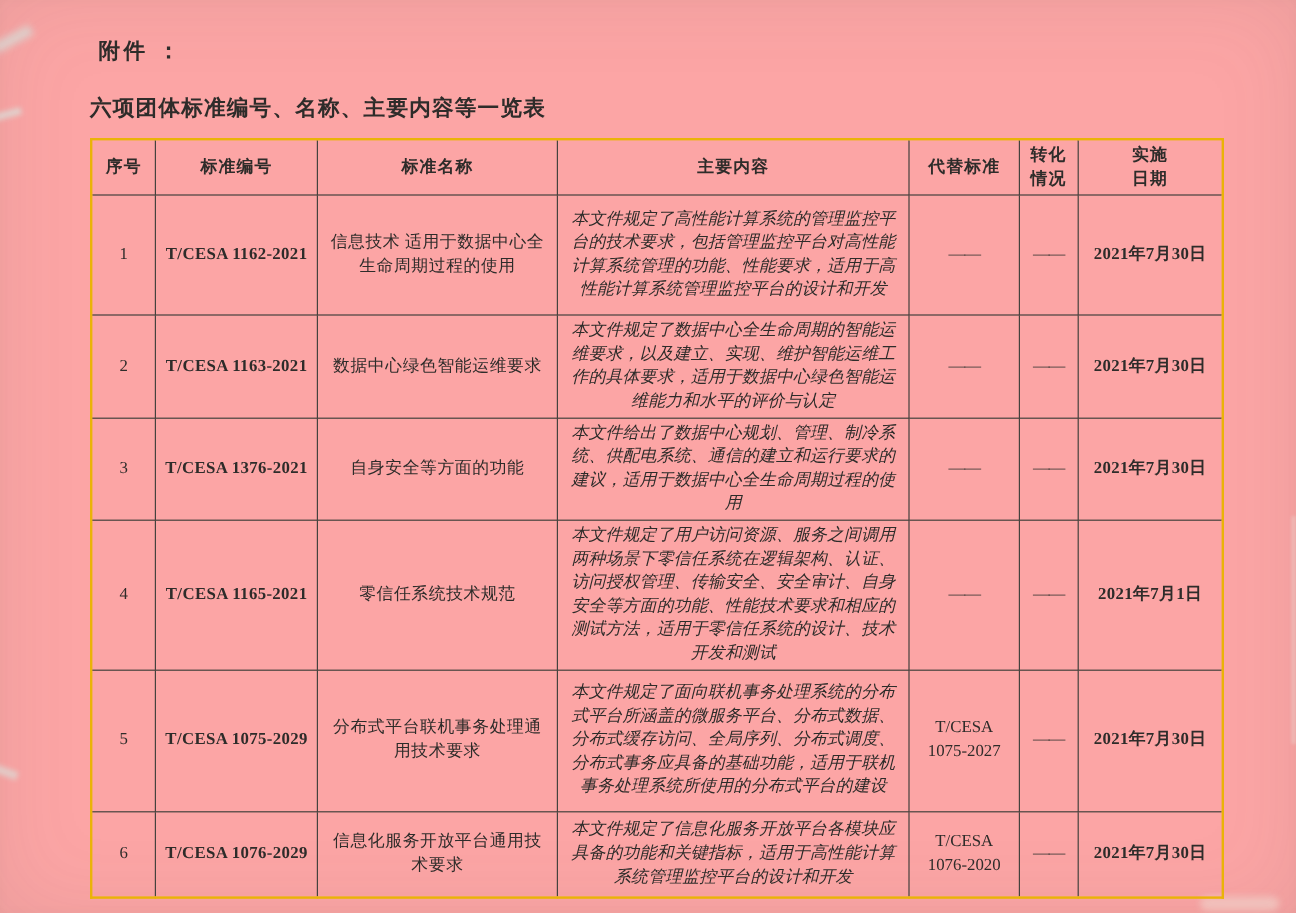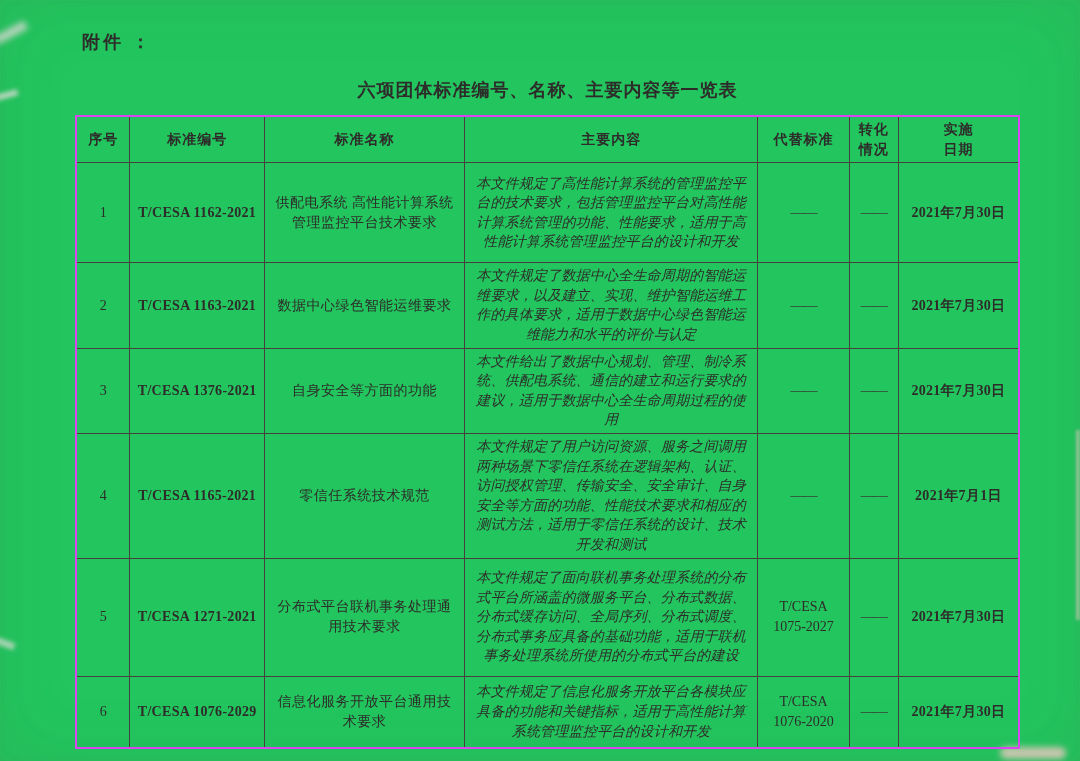--- a/index.html
+++ b/index.html
@@ -1,53 +1,53 @@
 <!DOCTYPE html>
 <html><head>
 <meta charset="utf-8">
 <style>
   html,body{margin:0;padding:0;background:#dddcd8;}
   .page{
     position:relative;
     width:1080px;height:761px;
-    background:#22c55e;
+    background:#fca5a5;
     overflow:hidden;
     font-family:"Liberation Serif","DejaVu Serif",serif;
     color:#2e2c2a;
     box-shadow:inset 0 0 70px rgba(90,88,82,.10), inset 0 0 8px rgba(120,118,110,.06);
   }
   
   .artifact{position:absolute;pointer-events:none;}
   .a-tl{left:-6px;top:28px;width:34px;height:9px;background:#d9d8d3;filter:blur(3px);transform:rotate(-28deg);opacity:.8;}
   .a-l1{left:-4px;top:92px;width:22px;height:6px;background:#dcdbd6;filter:blur(2px);transform:rotate(-15deg);opacity:.8;}
   .a-l2{left:-5px;top:640px;width:20px;height:7px;background:#dcdbd6;filter:blur(2px);transform:rotate(20deg);opacity:.7;}
   .a-redline{right:0px;top:430px;width:4px;height:190px;background:#ecc7c2;filter:blur(1.5px);opacity:.55;}
   .a-br{right:14px;bottom:2px;width:66px;height:12px;background:#f0c8c2;filter:blur(3px);opacity:.8;border-radius:6px;}
 
   .attachment{
     position:absolute;left:82px;top:30px;
     font-size:18px;font-weight:bold;letter-spacing:3px;
   }
   .title{
     position:absolute;left:75px;top:78px;width:945px;
-    text-align:center;font-size:18px;font-weight:bold;letter-spacing:1px;
+    text-align:left;font-size:18px;font-weight:bold;letter-spacing:1px;
   }
   table.std{
     position:absolute;left:75px;top:115px;width:945px;
     border-collapse:collapse;table-layout:fixed;
   }
   table.std th,table.std td{
     border:1.6px solid #45423e;
     padding:3px 6px;
     vertical-align:middle;
     text-align:center;
     font-size:14px;
     line-height:1.4;
   }
-  table.std{border:2px solid #d946ef;}
+  table.std{border:2px solid #eab308;}
   th{font-size:15px;font-weight:bold;white-space:pre-line;letter-spacing:1px;}
   tr.hdr{height:46px;}
   tr.r0{height:100px;} tr.r1{height:85px;} tr.r2{height:80px;}
   tr.r3{height:107px;} tr.r4{height:118px;} tr.r5{height:72px;}
   td.code{font-size:14.5px;letter-spacing:.3px;white-space:nowrap;font-weight:bold;}
   td.name{text-align:left;padding:2px 10px;font-size:14.5px;letter-spacing:.5px;}
   td.content{text-align:justify;padding:2px 8px;font-size:13.5px;line-height:1.42;letter-spacing:.2px;font-style:italic;}
   td.replaces{font-size:14px;line-height:1.35;}
   td.dash{letter-spacing:-1px;color:#3a3834;}
   td.date{font-size:14px;white-space:nowrap;letter-spacing:.3px;font-weight:bold;}
@@ -86,21 +86,21 @@
         <th>转化
 情况</th>
         <th>实施
 日期</th>
       </tr>
     </thead>
     <tbody>
       <tr class="r0">
         <td class="seq">1</td>
         <td class="code">T/CESA 1162-2021</td>
-        <td class="name">供配电系统 高性能计算系统管理监控平台技术要求</td>
+        <td class="name">信息技术 适用于数据中心全生命周期过程的使用</td>
         <td class="content">本文件规定了高性能计算系统的管理监控平台的技术要求，包括管理监控平台对高性能计算系统管理的功能、性能要求，适用于高性能计算系统管理监控平台的设计和开发</td>
         <td class="replaces dash">——</td>
         <td class="dash">——</td>
         <td class="date">2021年7月30日</td>
       </tr>
       <tr class="r1">
         <td class="seq">2</td>
         <td class="code">T/CESA 1163-2021</td>
         <td class="name">数据中心绿色智能运维要求</td>
         <td class="content">本文件规定了数据中心全生命周期的智能运维要求，以及建立、实现、维护智能运维工作的具体要求，适用于数据中心绿色智能运维能力和水平的评价与认定</td>
@@ -121,21 +121,21 @@
         <td class="seq">4</td>
         <td class="code">T/CESA 1165-2021</td>
         <td class="name">零信任系统技术规范</td>
         <td class="content">本文件规定了用户访问资源、服务之间调用两种场景下零信任系统在逻辑架构、认证、访问授权管理、传输安全、安全审计、自身安全等方面的功能、性能技术要求和相应的测试方法，适用于零信任系统的设计、技术开发和测试</td>
         <td class="replaces dash">——</td>
         <td class="dash">——</td>
         <td class="date">2021年7月1日</td>
       </tr>
       <tr class="r4">
         <td class="seq">5</td>
-        <td class="code">T/CESA 1271-2021</td>
+        <td class="code">T/CESA 1075-2029</td>
         <td class="name">分布式平台联机事务处理通用技术要求</td>
         <td class="content">本文件规定了面向联机事务处理系统的分布式平台所涵盖的微服务平台、分布式数据、分布式缓存访问、全局序列、分布式调度、分布式事务应具备的基础功能，适用于联机事务处理系统所使用的分布式平台的建设</td>
         <td class="replaces">T/CESA 1075-2027</td>
         <td class="dash">——</td>
         <td class="date">2021年7月30日</td>
       </tr>
       <tr class="r5">
         <td class="seq">6</td>
         <td class="code">T/CESA 1076-2029</td>
         <td class="name">信息化服务开放平台通用技术要求</td>

